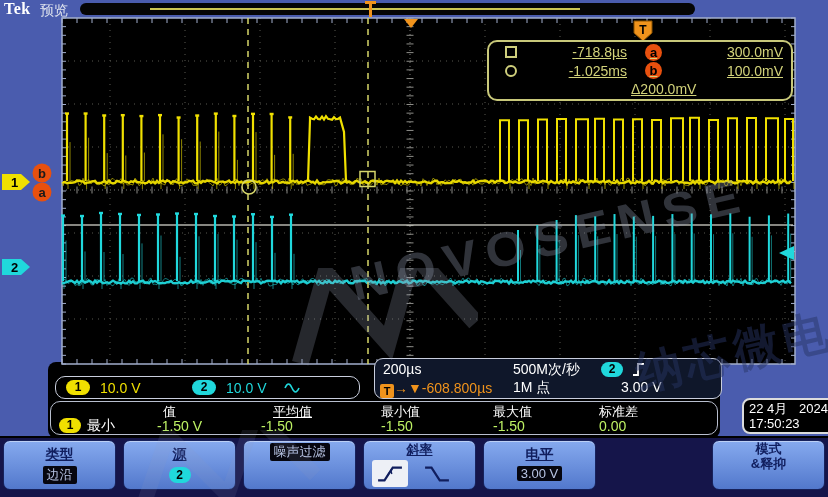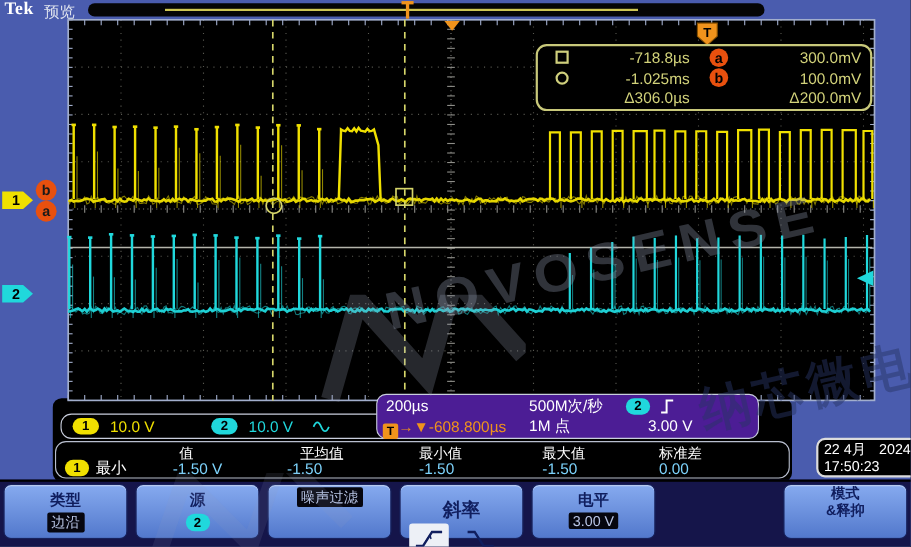--- a/index.html
+++ b/index.html
@@ -12,74 +12,74 @@
   .hdr-brand{position:absolute;left:4px;top:0px;color:#fff;font:bold 16px "Liberation Serif",serif;letter-spacing:.5px;}
   .hdr-mode{position:absolute;left:40px;top:2px;color:#dfe3ee;font-size:14px;}
   .recbar{position:absolute;left:80px;top:3px;width:615px;height:12px;background:#050505;border-radius:6px;}
   .rec-line{position:absolute;left:70px;top:5px;width:430px;height:2px;background:#cdc553;}
   .rec-trig{position:absolute;left:289px;top:-2px;width:3px;height:16px;background:#f0931c;}
   .rec-trig::before{content:'';position:absolute;left:-4px;top:0;width:11px;height:3px;background:#f0931c;}
 
   
   .cursor-box{position:absolute;left:487px;top:40px;width:306px;height:61px;background:#000;
       border:2px solid #c8c87a;border-radius:10px;color:#d2d27a;font-size:14px;
-      display:grid;grid-template-columns:34px 104px 42px 114px;align-items:center;padding:1px 4px;}
+      display:grid;grid-template-columns:34px 104px 42px 114px;align-items:center;padding:1px 4px;text-decoration:underline;}
   .cur-cell{text-align:right;padding-right:4px;white-space:nowrap;}
   .cur-sym{width:12px;height:12px;border:2px solid #cfcf7c;margin-left:12px;}
   .cur-sym.circ{border-radius:50%;}
   .cur-badge{width:17px;height:17px;background:#e8500e;border-radius:50%;color:#000;
       font-weight:bold;font-size:13px;text-align:center;line-height:17px;margin-left:14px;}
 
   
   .ch-box{position:absolute;left:55px;top:376px;width:305px;height:23px;background:#000;
       border:1px solid #c9cedd;border-radius:10px;}
   .pill{position:absolute;width:24px;height:15px;border-radius:8px;color:#000;font-weight:bold;
       font-size:12px;text-align:center;line-height:15px;}
   .ch1-badge{left:10px;top:3px;background:#f0e000;}
   .ch1-scale{position:absolute;left:44px;top:3px;color:#f0e000;font-size:14px;}
   .ch2-badge{left:136px;top:3px;background:#20d8dc;}
   .ch2-scale{position:absolute;left:170px;top:3px;color:#20d8dc;font-size:14px;}
   .ch2-sine{position:absolute;left:228px;top:4px;}
 
   
-  .tb-box{position:absolute;left:342px;top:358px;width:348px;height:41px;background:#4c1d95;
+  .tb-box{position:absolute;left:374px;top:358px;width:348px;height:41px;background:#0f172a;
       border:1px solid #c9cedd;border-radius:9px;color:#fff;font-size:14px;}
   .tb-scale{position:absolute;left:8px;top:2px;}
   .tb-rate{position:absolute;left:138px;top:2px;}
   .tb-src-badge{left:226px;top:3px;background:#20d8dc;width:22px;}
   .tb-slope{position:absolute;left:256px;top:3px;}
   .tb-delay{position:absolute;left:5px;top:21px;color:#f0931c;white-space:nowrap;}
   .t-ico{display:inline-block;width:14px;height:14px;background:#f0931c;color:#000;font-weight:bold;
       font-size:11px;text-align:center;line-height:14px;border-radius:2px;vertical-align:-2px;}
   .tb-rec{position:absolute;left:138px;top:20px;}
   .tb-level{position:absolute;left:246px;top:20px;}
 
   
   .meas-bar{position:absolute;left:50px;top:401px;width:668px;height:34px;background:#000;
       border:1px solid #b8bece;border-radius:10px;color:#fff;font-size:13px;}
   .mh{position:absolute;top:1px;}
-  .mv{position:absolute;top:16px;color:#7dd3fc;font-size:14px;}
+  .mv{position:absolute;top:16px;color:#bef264;font-size:14px;}
   .mh0{left:112px;} .mh1{left:222px;text-decoration:underline;} .mh2{left:330px;} .mh3{left:442px;} .mh4{left:548px;}
   .mv0{left:106px;} .mv1{left:210px;} .mv2{left:330px;} .mv3{left:442px;} .mv4{left:548px;}
   .meas-badge{left:8px;top:16px;background:#f0e000;width:22px;}
   .meas-name{position:absolute;left:36px;top:15px;font-size:14px;}
 
   
   .date-box{position:absolute;left:742px;top:398px;width:93px;height:36px;background:#000;
       border:2px solid #dcdcdc;border-radius:8px;color:#fff;font-size:13px;padding:1px 5px;}
   .date-row{display:flex;justify-content:space-between;line-height:15px;}
 
   
   .menu-strip{position:absolute;left:0;top:436px;width:828px;height:61px;background:#15154a;border-top:2px solid #000;}
   .btn{position:absolute;top:440px;width:113px;height:50px;border-radius:7px;
       background:linear-gradient(#86aaef,#5278cc);border:1px solid #17225c;
       box-shadow:inset 0 1px 0 rgba(255,255,255,.45);color:#101e5e;text-align:center;font-size:14px;}
   .b0{left:3px;} .b1{left:123px;} .b2{left:243px;} .b3{left:363px;} .b4{left:483px;} .b5{left:712px;}
-  .btn-label{display:block;margin-top:5px;font-weight:bold;}
-  .btn-label.tight{margin-top:11px;font-size:17px;}
+  .btn-label{display:block;margin-top:5px;font-weight:bold;text-decoration:underline;}
+  .btn-label.tight{margin-top:0;font-size:13px;}
   .inv{display:inline-block;background:#06060f;color:#b8c4e4;padding:0 4px;margin-top:2px;font-size:13px;border-radius:2px;}
   .src-badge{display:inline-block;width:22px;height:16px;background:#20d8dc;border-radius:8px;
       color:#000;font-weight:bold;font-size:12px;line-height:16px;margin-top:3px;}
   .slope-row{margin-top:1px;display:flex;align-items:center;justify-content:flex-start;padding-left:8px;gap:14px;}
   .slope-sel{width:36px;height:27px;background:#edf0f6;border-radius:3px;display:flex;align-items:center;justify-content:center;}
   .mode-line{line-height:15px;font-size:13px;font-weight:bold;}
 
   
   .wm{position:absolute;pointer-events:none;white-space:nowrap;}
   .wm-text{left:345px;top:258px;font-weight:800;font-size:48px;letter-spacing:8px;
@@ -592,21 +592,20 @@
     <div class="cur-cell">-718.8µs</div>
     <div class="cur-badge">a</div>
     <div class="cur-cell">300.0mV</div>
 
     <div class="cur-sym circ"></div>
     <div class="cur-cell">-1.025ms</div>
     <div class="cur-badge">b</div>
     <div class="cur-cell">100.0mV</div>
 
     <div></div>
-    <div class="cur-cell">Δ306.0µs</div>
     <div></div>
     <div class="cur-cell">Δ200.0mV</div>
   </div>
 
   <div class="ch-box">
     <div class="pill ch1-badge">1</div>
     <div class="ch1-scale">10.0 V</div>
     <div class="pill ch2-badge">2</div>
     <div class="ch2-scale">10.0 V</div>
     <svg class="ch2-sine" width="16" height="14" viewBox="0 0 16 14">

